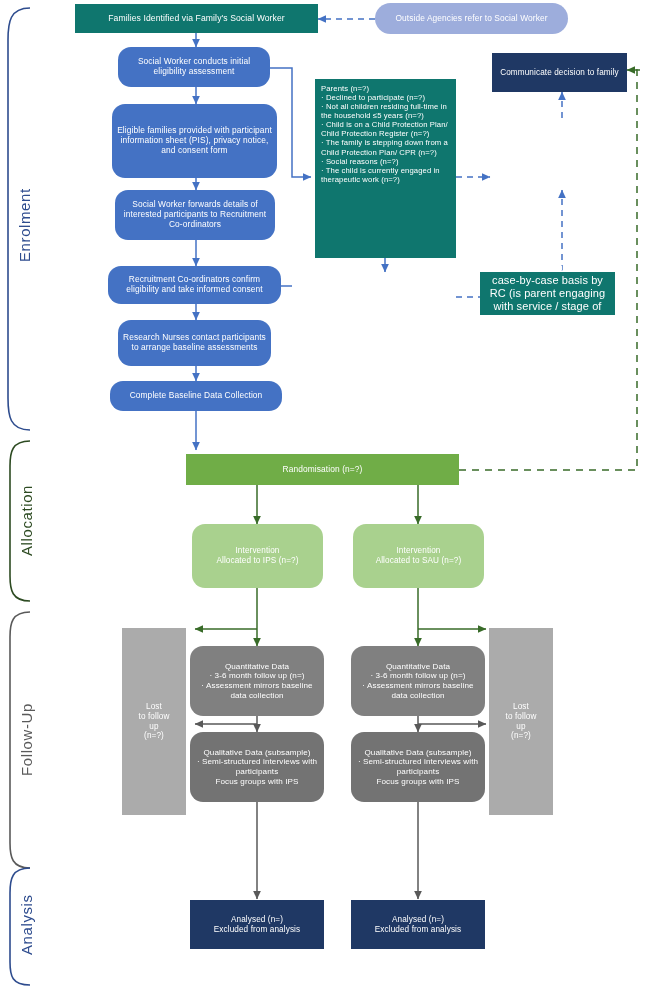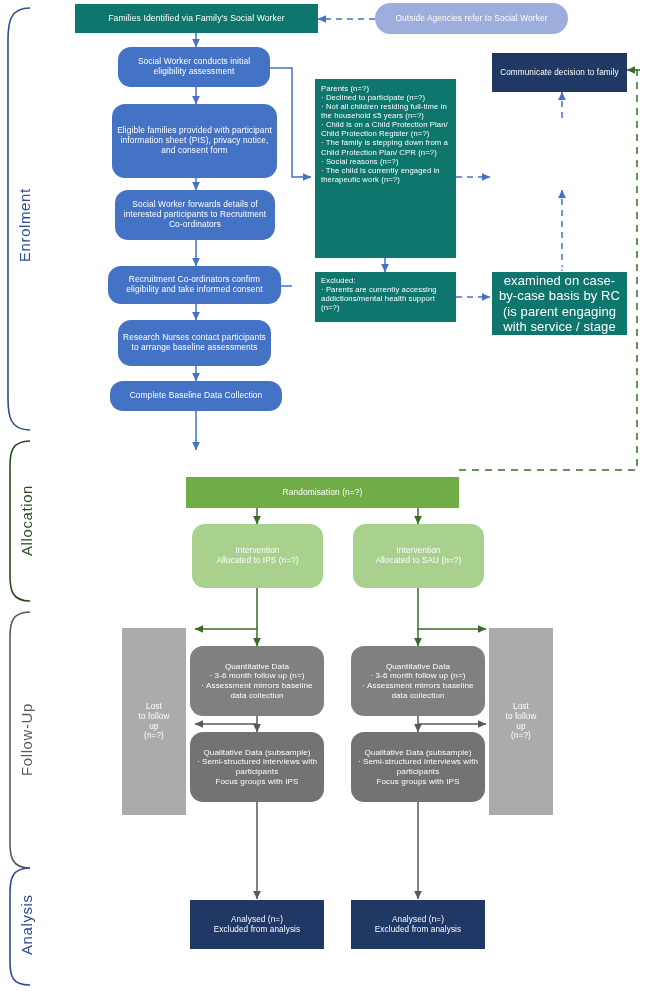--- a/index.html
+++ b/index.html
@@ -179,37 +179,31 @@
       <span>Parents (n=?)</span><br>
       <span>· Declined to participate (n=?)</span><br>
       <span>· Not all children residing full-time in the household ≤5 years (n=?)</span><br>
       <span>· Child is on a Child Protection Plan/ Child Protection Register (n=?)</span><br>
       <span>· The family is stepping down from a Child Protection Plan/ CPR (n=?)</span><br>
       <span>· Social reasons (n=?)</span><br>
       <span>· The child is currently engaged in therapeutic work (n=?)</span>
     </span>
   </div>
 
-  <div class="node c-blue-sq r-none left" style="left:315px;top:272px;width:141px;height:50px;font-size:7.7px;align-items:flex-start;padding-top:4px;">
-    <span class="txt">
-      <span>Excluded:</span><br>
-      <span>· Parents are currently accessing addictions/mental health support (n=?)</span>
-    </span>
-  </div>
 
   <div class="node c-navy r-none" style="left:492px;top:53px;width:135px;height:39px;font-size:8.2px;">
     <span class="txt">Communicate decision to family</span>
   </div>
 
 
-  <div class="node c-blue-sq r-none" style="left:492px;top:272px;width:135px;height:63px;font-size:13px;">
+  <div class="node c-blue-sq r-none" style="left:480px;top:272px;width:135px;height:43px;font-size:11px;">
     <span class="txt">This will be examined on case-by-case basis by RC (is parent engaging with service / stage of recovery)</span>
   </div>
 
-  <div class="node c-green-mid r-none" style="left:186px;top:454px;width:273px;height:31px;font-size:8.4px;margin-top:23px;">
+  <div class="node c-green-mid r-none" style="left:186px;top:454px;width:273px;height:31px;font-size:8.4px;">
     <span class="txt">Randomisation (n=?)</span>
   </div>
 
   <div class="node c-green-lt r-lg" style="left:192px;top:524px;width:131px;height:64px;font-size:8.2px;">
     <span class="txt">
       <span>Intervention</span><br>
       <span>Allocated to IPS (n=?)</span>
     </span>
   </div>
 

